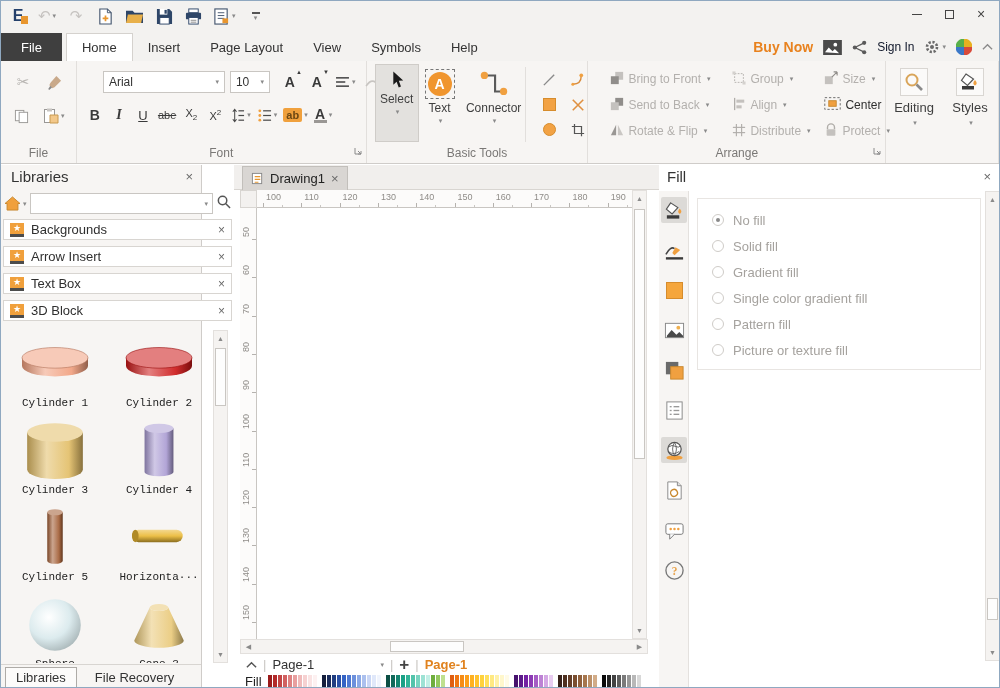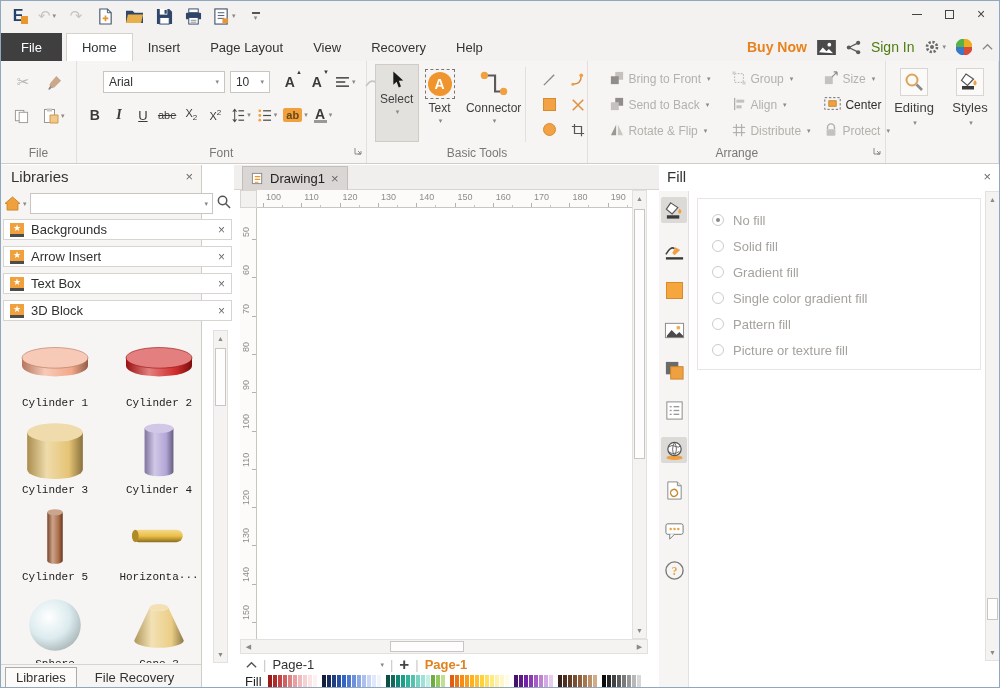--- a/index.html
+++ b/index.html
@@ -17,21 +17,21 @@
   .wc .maxbox{width:9px;height:9px;border:1px solid #444;display:inline-block;}
   .wc .minbar{width:10px;height:1px;background:#444;display:inline-block;}
   
   .menubar{position:absolute;left:0;top:32px;width:100%;height:28px;background:#f3f2f0;display:flex;align-items:stretch;}
   .mtabs{display:flex;align-items:stretch;}
   .mtab{display:flex;align-items:center;padding:0 15px;font-size:13px;color:#333;}
   .mtab.file{background:#3f3f3f;color:#fff;padding:0 20px;margin-right:4px;}
   .mtab.active{background:#fff;border:1px solid #d5d2ce;border-bottom:none;}
   .menu-right{position:absolute;right:6px;top:0;height:28px;display:flex;align-items:center;gap:10px;}
   .buynow{color:#e8821e;font-weight:bold;font-size:14px;}
-  .signin{color:#4d7c0f;font-size:14px;}
+  .signin{color:#0f172a;font-size:12px;}
   .mi{display:inline-flex;align-items:center;}
   .dd{font-size:7px;color:#8a8a8a;margin-left:2px;}
   
   .ribbon{position:absolute;left:0;top:60px;width:100%;height:103px;background:#f7f5f3;border-bottom:1px solid #cfccc9;display:flex;}
   .rgroup{position:relative;height:100%;border-right:1px solid #e2dfdc;}
   .glabel{position:absolute;bottom:3px;left:0;width:100%;text-align:center;font-size:12px;color:#7a7876;}
   .launcher{position:absolute;bottom:4px;right:4px;}
   .g-file{width:76px;} .g-font{width:290px;} .g-basic{width:222px;} .g-arrange{width:298px;}
   .g-styles{width:57px;} .g-editing{width:56px;border-right:none;}
   .frow{position:absolute;display:flex;align-items:center;gap:13px;}
@@ -193,21 +193,21 @@
       </div>
   </div>
 
   <div class="menubar">
     <div class="mtabs" id="menu-tabs">
         <div class="mtab file">File</div>
         <div class="mtab active">Home</div>
         <div class="mtab">Insert</div>
         <div class="mtab">Page Layout</div>
         <div class="mtab">View</div>
-        <div class="mtab">Recovery</div>
+        <div class="mtab">Symbols</div>
         <div class="mtab">Help</div>
       </div>
     <div class="menu-right">
       <span class="buynow">Buy Now</span>
       <span class="mi" id="mr-icons" style="gap: 10px; display: inline-flex; align-items: center;">
           <span class="mi">
             <svg viewBox="0 0 20 16" width="19" height="15">
               <rect width="20" height="16" fill="#4a4a4a"></rect>
               <path d="M2 13 l4 -5 l4 4 l2.5 -2.5 l4.5 4.5 Z" fill="#fff"></path>
               <circle cx="13" cy="5" r="2" fill="#fff"></circle>

